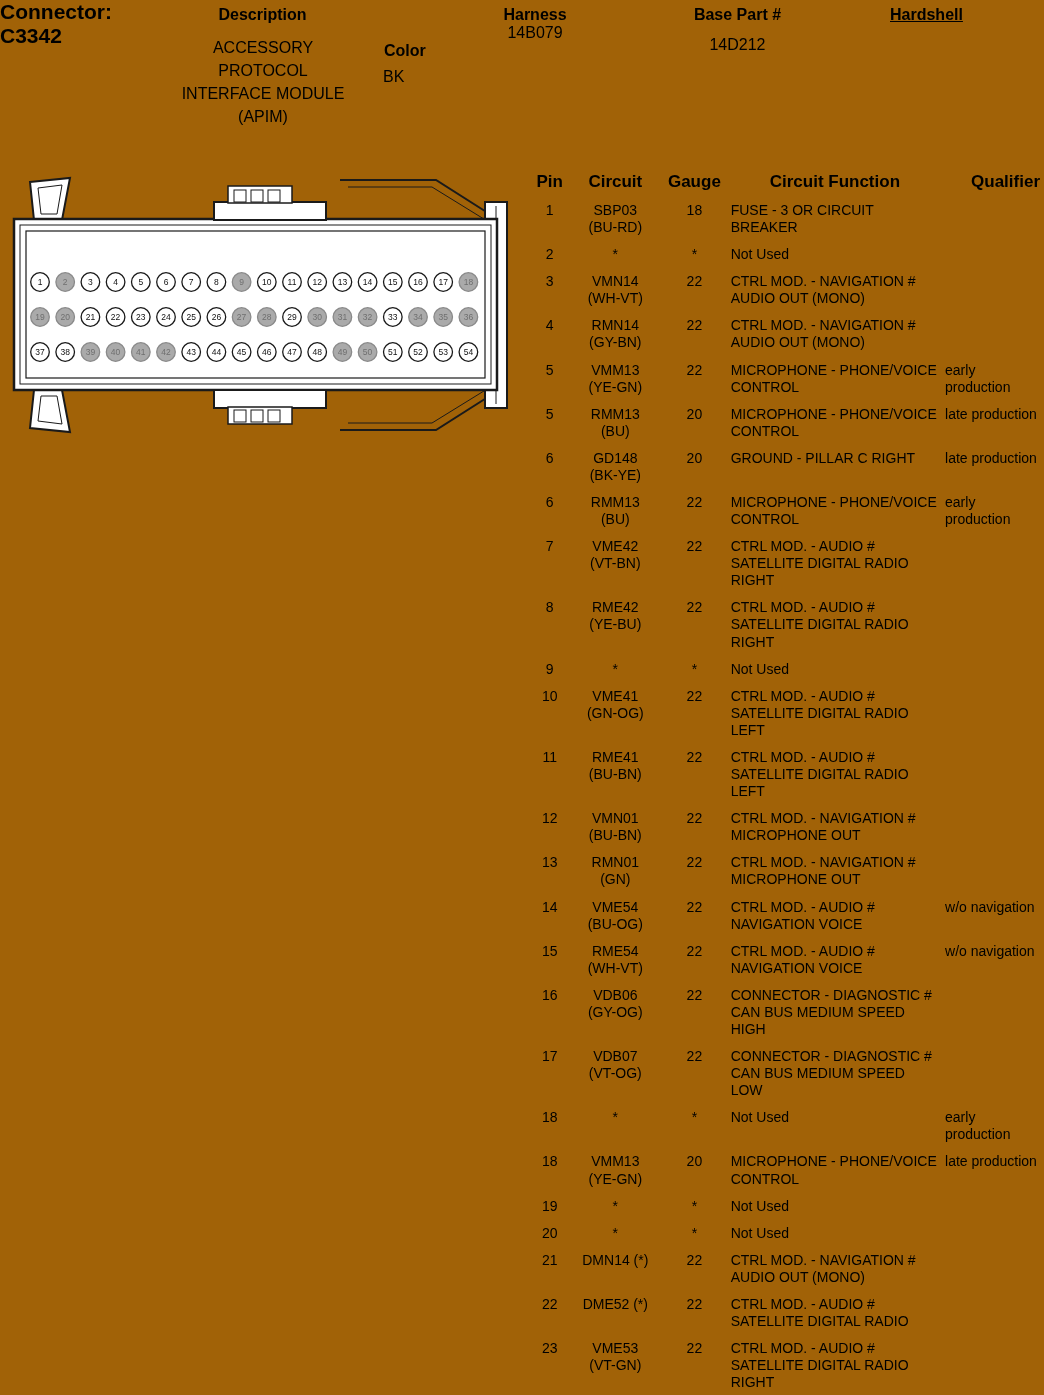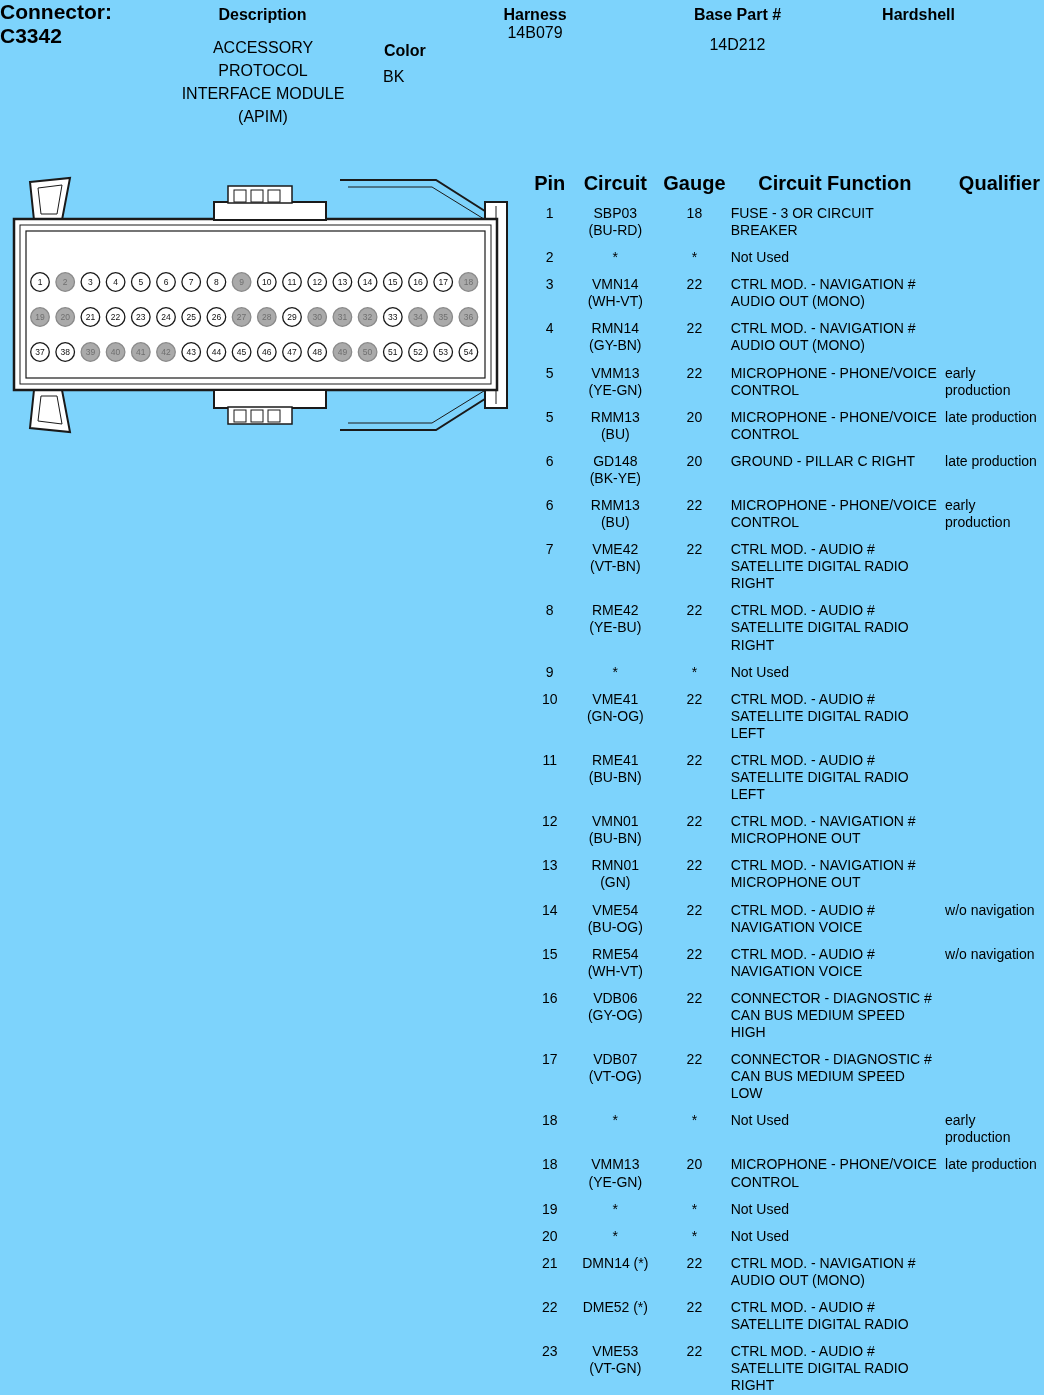--- a/index.html
+++ b/index.html
@@ -1,52 +1,52 @@
 <!DOCTYPE html>
 <html><head>
 <meta charset="utf-8">
 <style>
   html, body { margin: 0; padding: 0; background: #ffffff; }
   .page {
     position: relative;
     width: 1044px;
     height: 1395px;
-    background: #7dd3fc;
+    background: #a16207;
     font-family: "Liberation Sans", sans-serif;
     color: #000;
     overflow: hidden;
   }
   
   .hdr-label { position: absolute; font-weight: bold; font-size: 16px; }
   .hdr-value { position: absolute; font-size: 16px; }
   .connector-label { left: 8px; top: 32px; font-size: 21px; font-weight: bold; }
   .connector-id    { left: 8px; top: 62px; font-size: 21px; font-weight: bold; }
   .desc-label  { left: 185px; top: 6px;  width: 155px; text-align: center; }
   .desc-value  { left: 178px; top: 36px; width: 170px; text-align: center; line-height: 23px; }
   .color-label { left: 372px; top: 42px; margin-left: 12px; }
   .color-value { left: 383px; top: 68px; }
   .harness-label { left: 490px; top: 6px;  width: 90px; text-align: center; }
   .harness-value { left: 490px; top: 24px; width: 90px; text-align: center; }
   .basepart-label { left: 680px; top: 6px;  width: 115px; text-align: center; }
   .basepart-value { left: 680px; top: 36px; width: 115px; text-align: center; }
-  .hardshell-label { left: 850px; top: 6px; width: 105px; text-align: right; }
+  .hardshell-label { left: 890px; top: 6px; width: 105px; text-align: left; text-decoration: underline; }
   
   .connector-svg { position: absolute; left: 8px; top: 172px; }
   
   .pinout {
     position: absolute;
     left: 530px;
     top: 172px;
     width: 512px;
     border-collapse: collapse;
     table-layout: fixed;
     font-size: 14px;
   }
   .pinout th {
-    font-size: 20px;
+    font-size: 17px;
     font-weight: bold;
     padding: 0 2px 8px 2px;
     text-align: center;
     vertical-align: top;
     white-space: nowrap;
   }
   .pinout td {
     vertical-align: top;
     padding: 2px 3px 8px 3px;
     line-height: 1.22;

